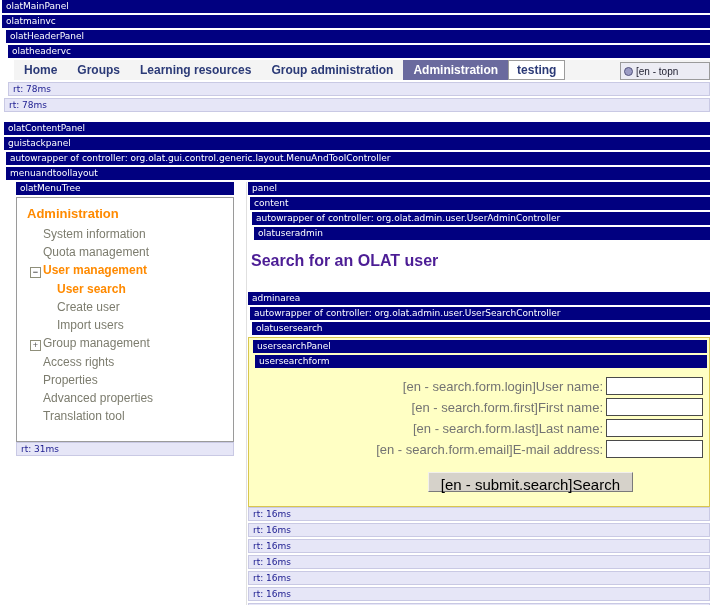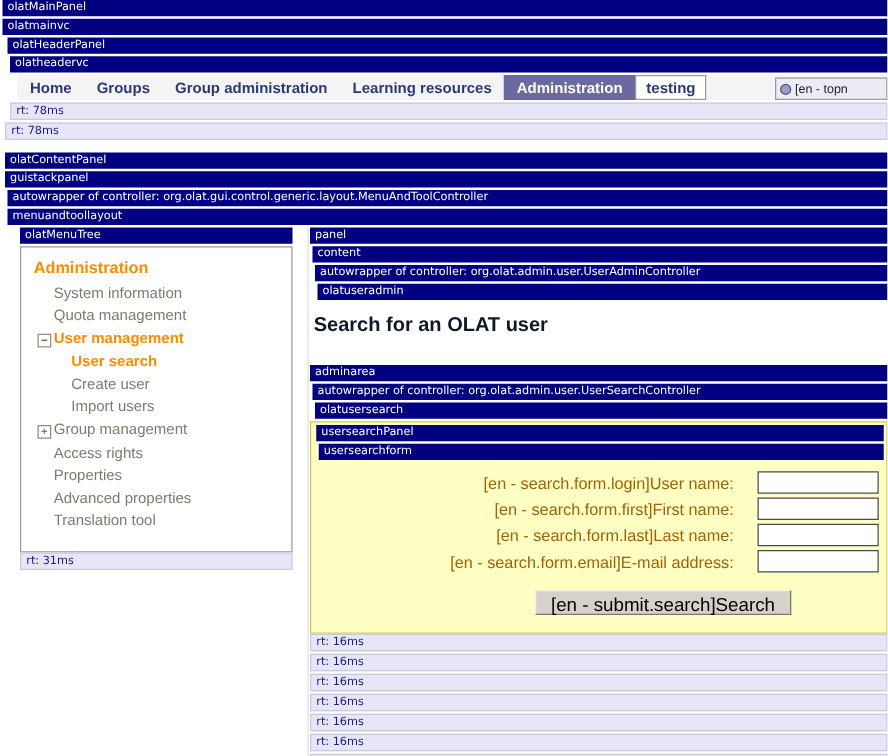--- a/index.html
+++ b/index.html
@@ -78,32 +78,32 @@
   .tree-item.has-exp { padding-left:13px; }
   .exp {
     display:inline-block; width:11px; height:11px;
     border:1px solid #8f8f7a; background:#ffffff; color:#555;
     font-size:9px; line-height:9px; text-align:center;
     margin-right:2px; vertical-align:-1px;
   }
 
   
   .heading {
-    font-size:16px; font-weight:bold; color:#0f172a;
+    font-size:16px; font-weight:bold; color:#4c1d95;
     margin:12px 0 22px 3px;
   }
 
   
   .yellow {
     background:#FFFFC4; border:1px solid #d9c64e;
     padding:2px 2px 14px 2px;
   }
   .frm { padding:4px 4px 0 0; }
   .frow { display:flex; justify-content:flex-end; align-items:center; margin:3px 0; }
-  .frow label { font-size:13px; color:#a16207; margin-right:19px; white-space:nowrap; }
+  .frow label { font-size:13px; color:#737373; margin-right:3px; white-space:nowrap; }
   .frow input {
     width:97px; height:18px; border:1px solid #4a4a4a;
     background:#ffffff; padding:0 2px; font-size:11px;
     font-family:"Liberation Sans", sans-serif;
   }
   .btnrow { display:flex; justify-content:flex-end; margin:14px 70px 0 0; }
   .btnrow button {
     font-size:15px; font-family:"Liberation Sans", sans-serif;
     color:#000; background:#d6d2ca;
     border:1px solid #7a7a7a;
@@ -115,22 +115,22 @@
 <body>
 
 <div class="dbg ml2">olatMainPanel</div>
 <div class="dbg ml2">olatmainvc</div>
 <div class="dbg ml6">olatHeaderPanel</div>
 <div class="dbg ml8">olatheadervc</div>
 
 <div class="tabbar">
   <div class="tab">Home</div>
   <div class="tab">Groups</div>
+  <div class="tab">Learning resources</div>
   <div class="tab">Group administration</div>
-  <div class="tab">Learning resources</div>
   <div class="tab active">Administration</div>
   <div class="tab bordered">testing</div>
   <div class="topnav">
     <span class="tn-icon"></span>
     <span>[en - topn</span>
   </div>
 </div>
 
 <div class="rt ml8">rt: 78ms</div>
 <div class="rt ml4">rt: 78ms</div>

